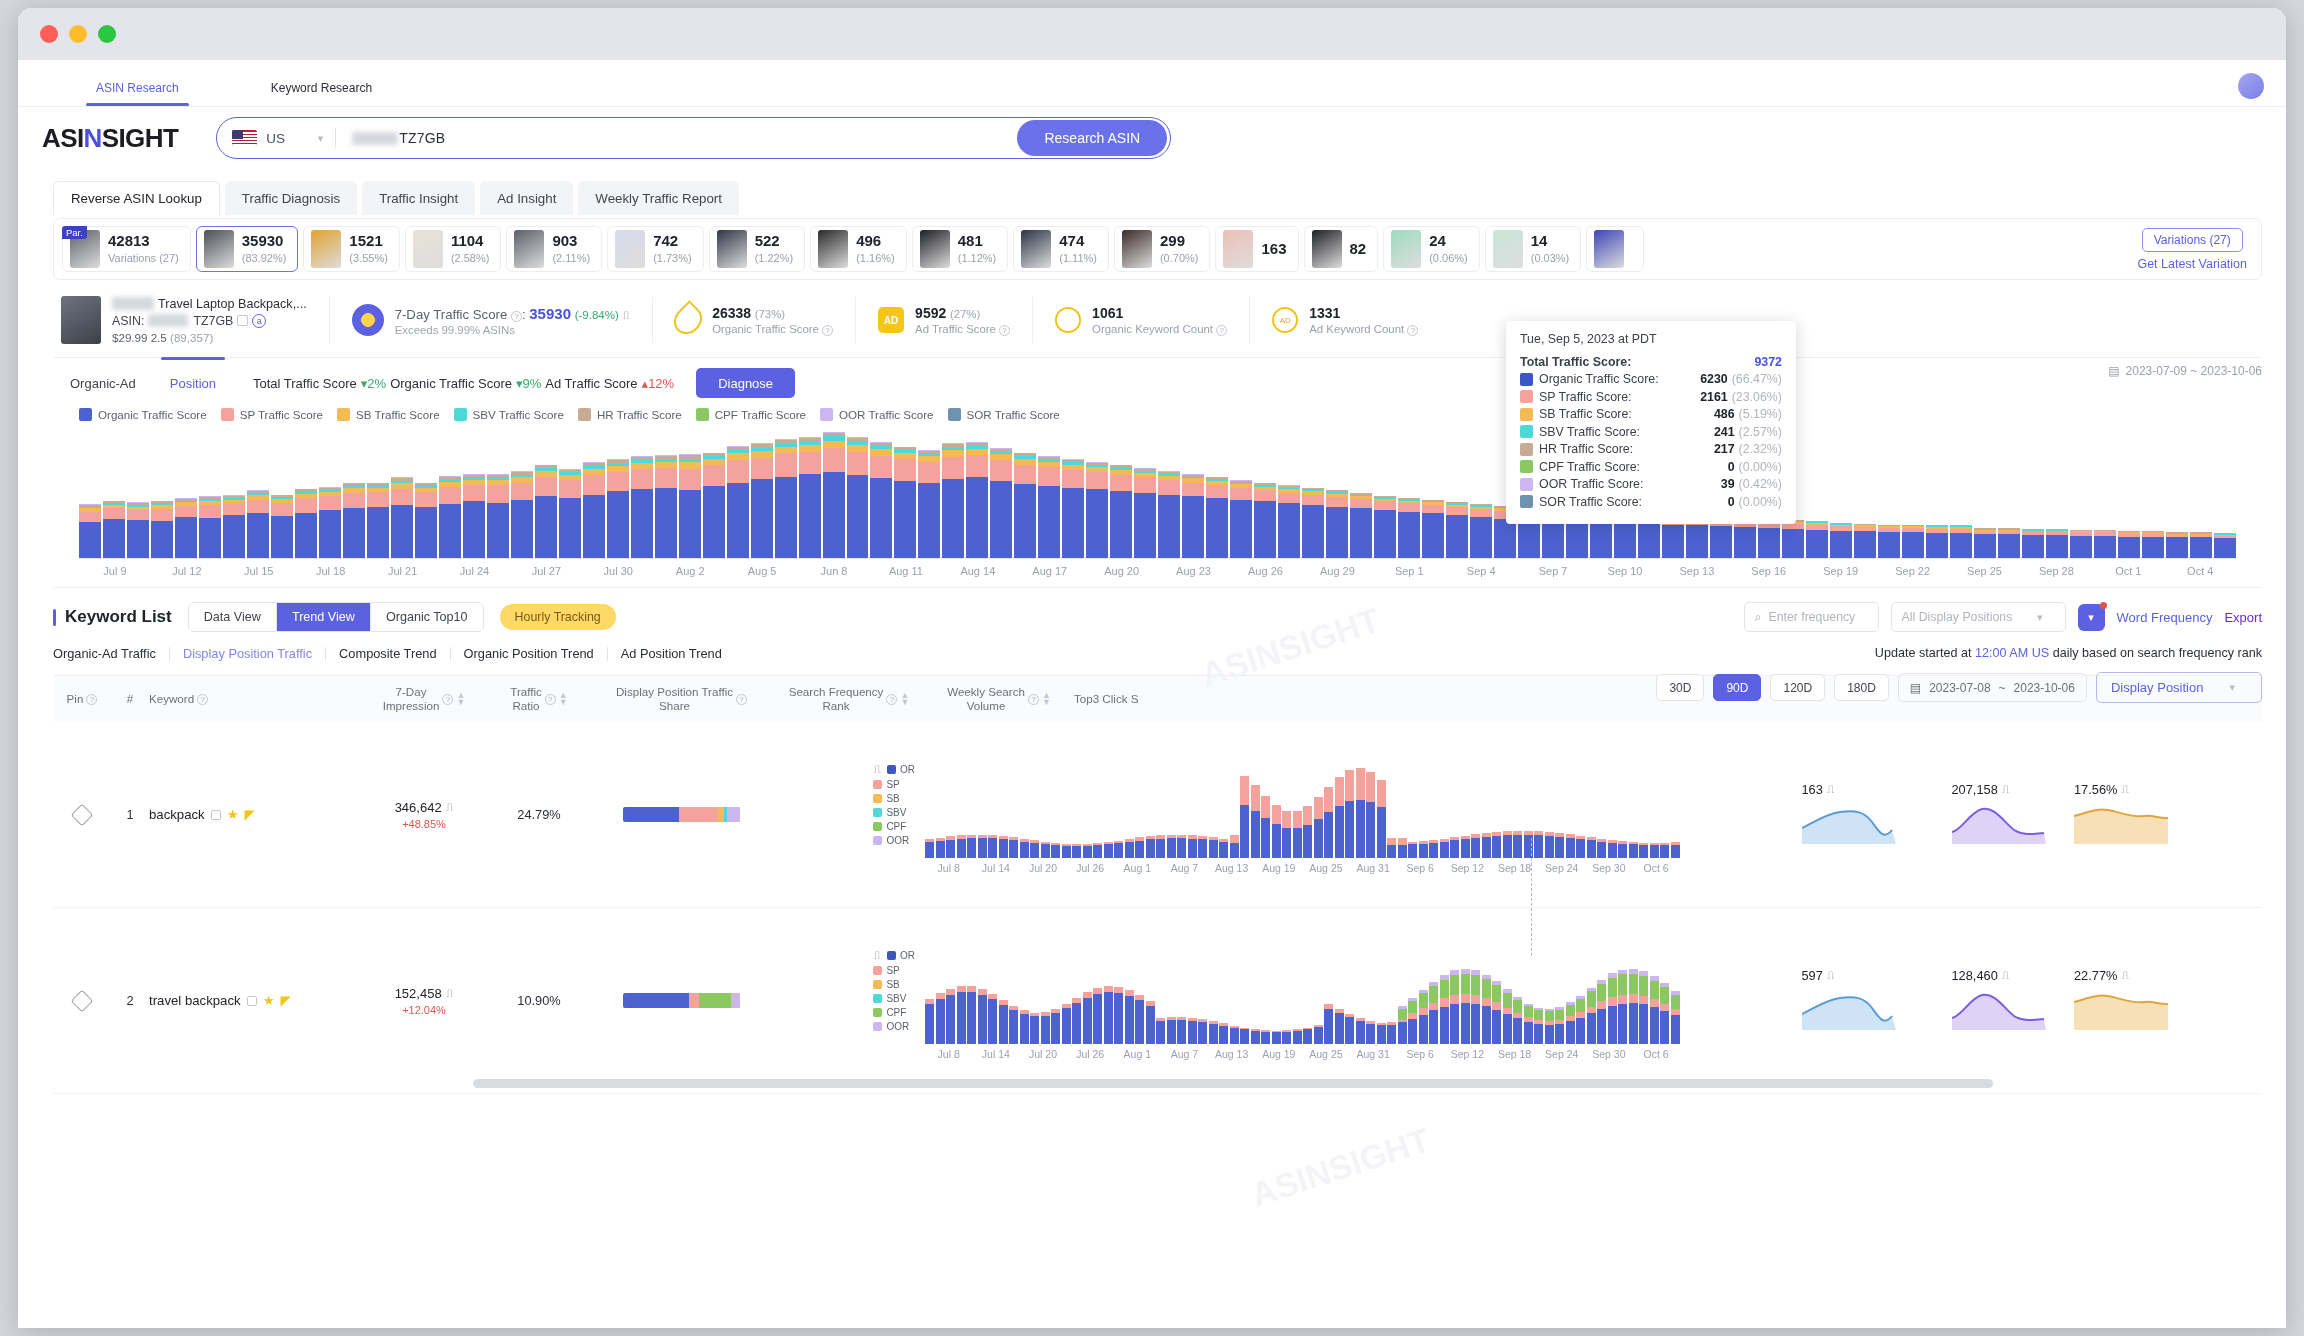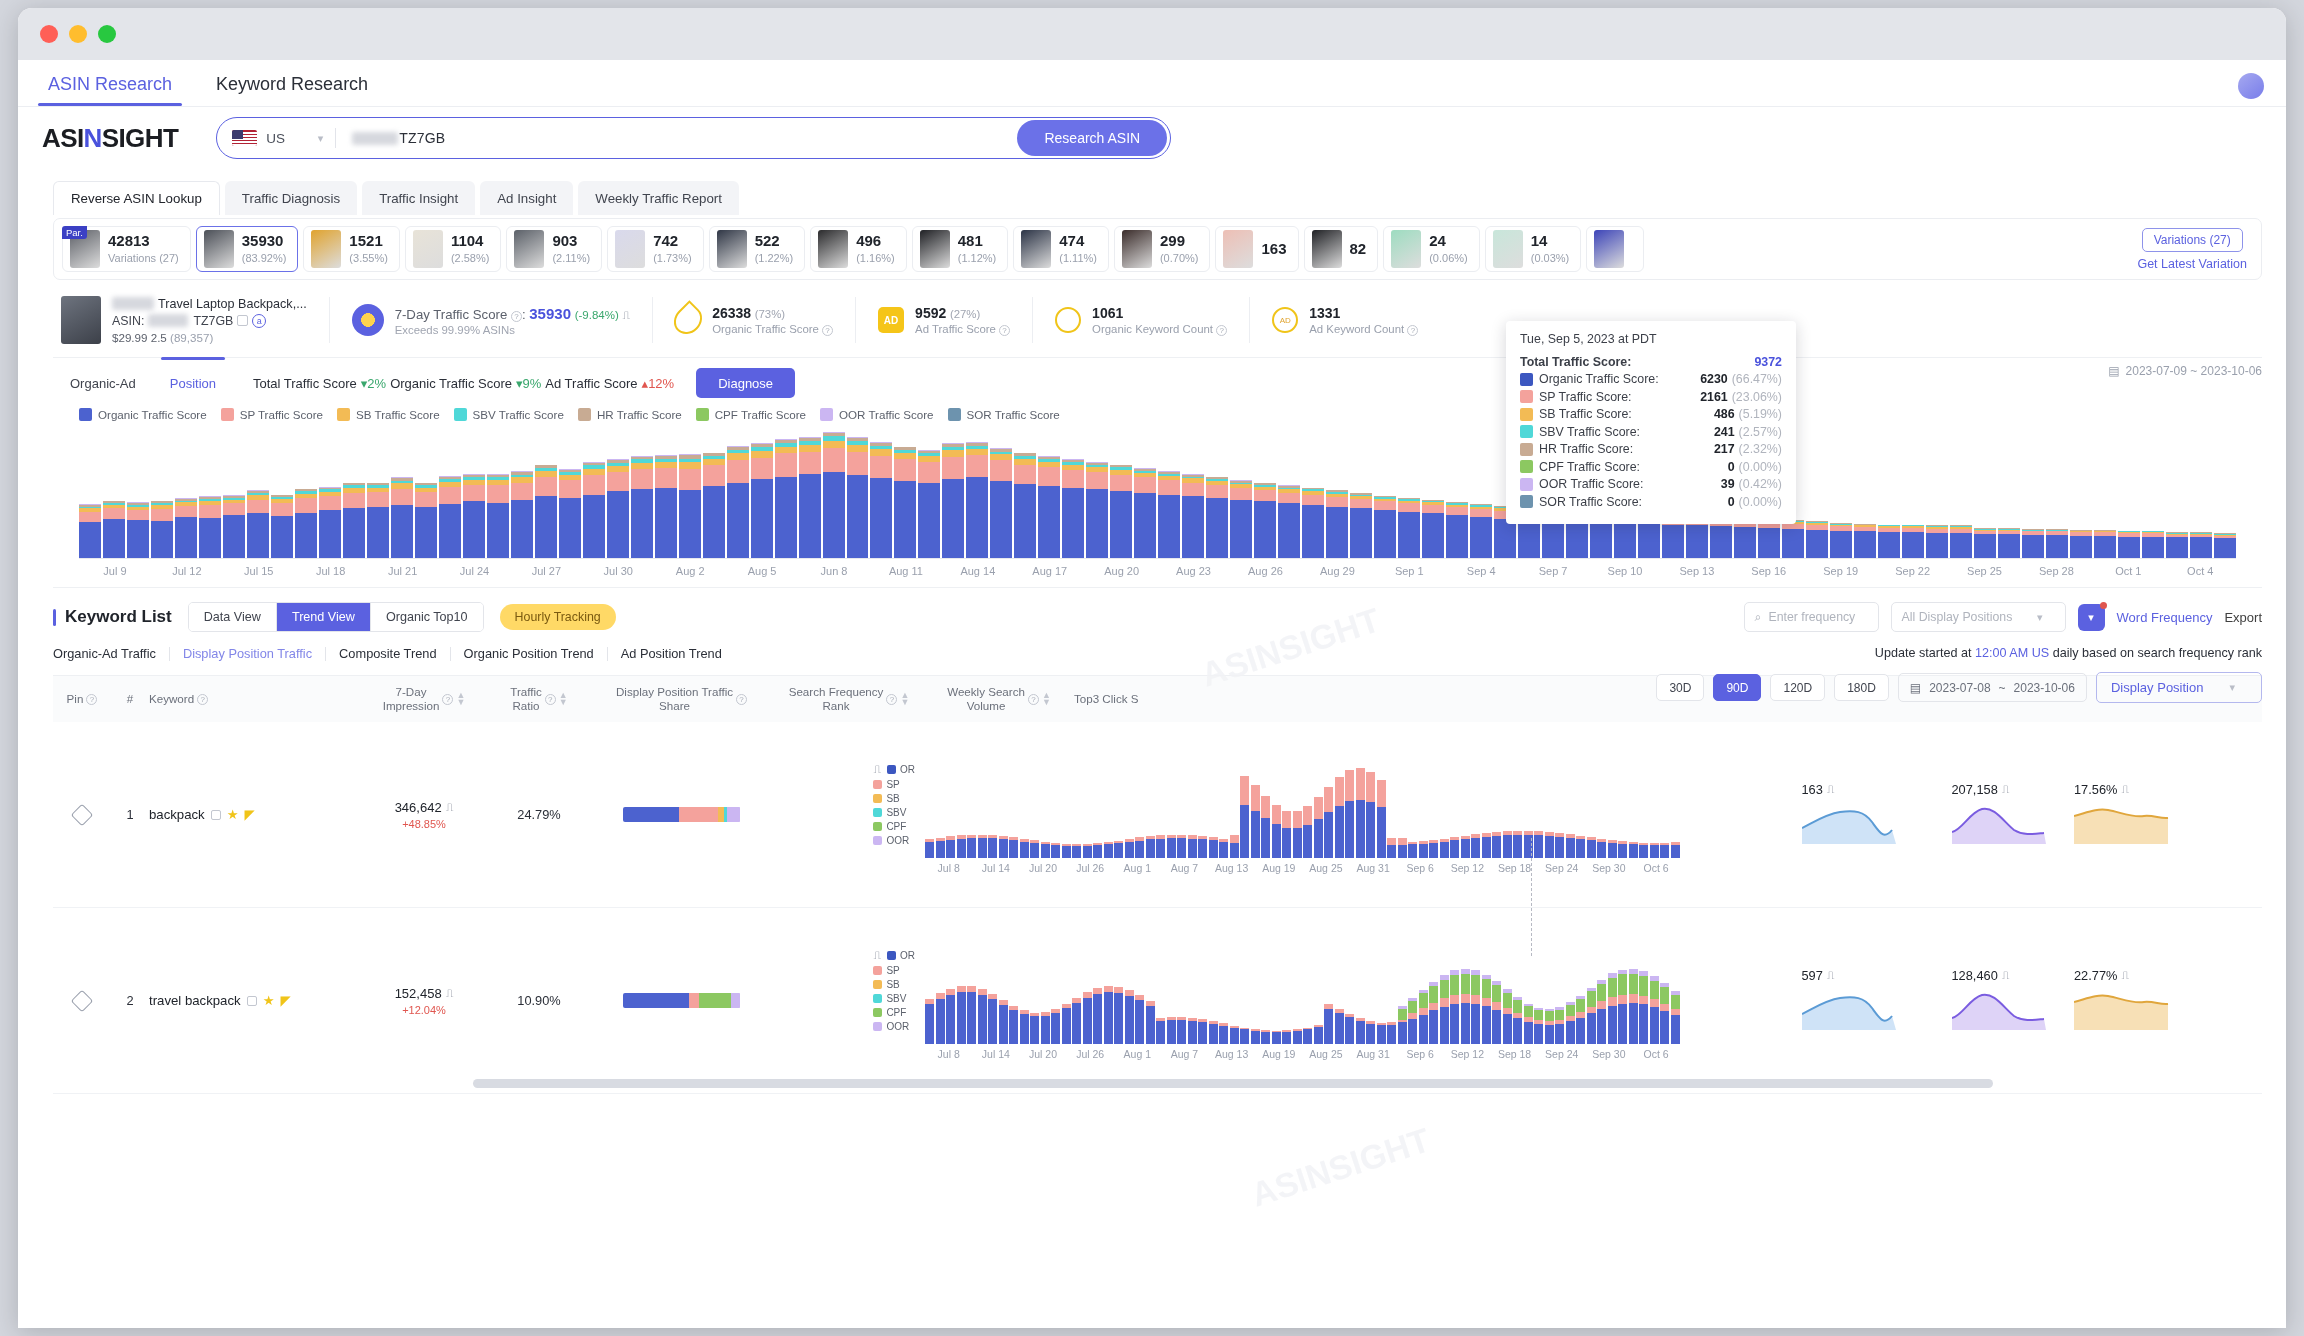--- a/index.html
+++ b/index.html
@@ -30,22 +30,22 @@
   .dot.y { background: #ffbd2e; }
   .dot.g { background: #28c840; }
 
   
   .topbar {
     height: 47px; background: #fff; border-bottom: 1px solid #eceef2;
     display: flex; align-items: flex-end; padding: 0 24px;
     position: relative;
   }
   .toptab {
-    font-size: 18px; padding: 0 6px 11px 6px; margin-right: 32px;
-    color: #2b2f38; cursor: pointer; position: relative;
+    font-size: 12px; padding: 0 6px 11px 6px; margin-right: 32px;
+    color: #2b2f38; cursor: pointer; position: relative; margin-left: 48px;
   }
   .toptab.active { color: #5b61e0; }
   .toptab.active:after {
     content:""; position:absolute; left:-4px; right:-4px; bottom:0;
     height:3px; background:#5b61e0; border-radius:2px;
   }
   .avatar {
     position: absolute; right: 22px; bottom: 7px;
     width: 26px; height: 26px; border-radius: 50%;
     background: linear-gradient(140deg,#a6a9f0,#787dea);
@@ -1258,21 +1258,21 @@
         <div class="inp">
             <span>⌕</span>
             <span>Enter frequency</span>
           </div>
         <div class="selbox">
             <span>All Display Positions</span>
             <span class="chev" style="margin-left:auto">▾</span>
           </div>
         <div class="bluesq">▾<span class="ndot"></span></div>
         <div class="linkblue">Word Frequency</div>
-        <div class="linkblue" style="color:#404040">Export</div>
+        <div class="linkblue" style="color:#6d28d9">Export</div>
       </div>
     </div>
 
     <div class="trendtabs">
       <div class="ttab">Organic-Ad Traffic</div>
       <div class="ttab active">Display Position Traffic</div>
       <div class="ttab">Composite Trend</div>
       <div class="ttab">Organic Position Trend</div>
       <div class="ttab">Ad Position Trend</div>
     </div>

